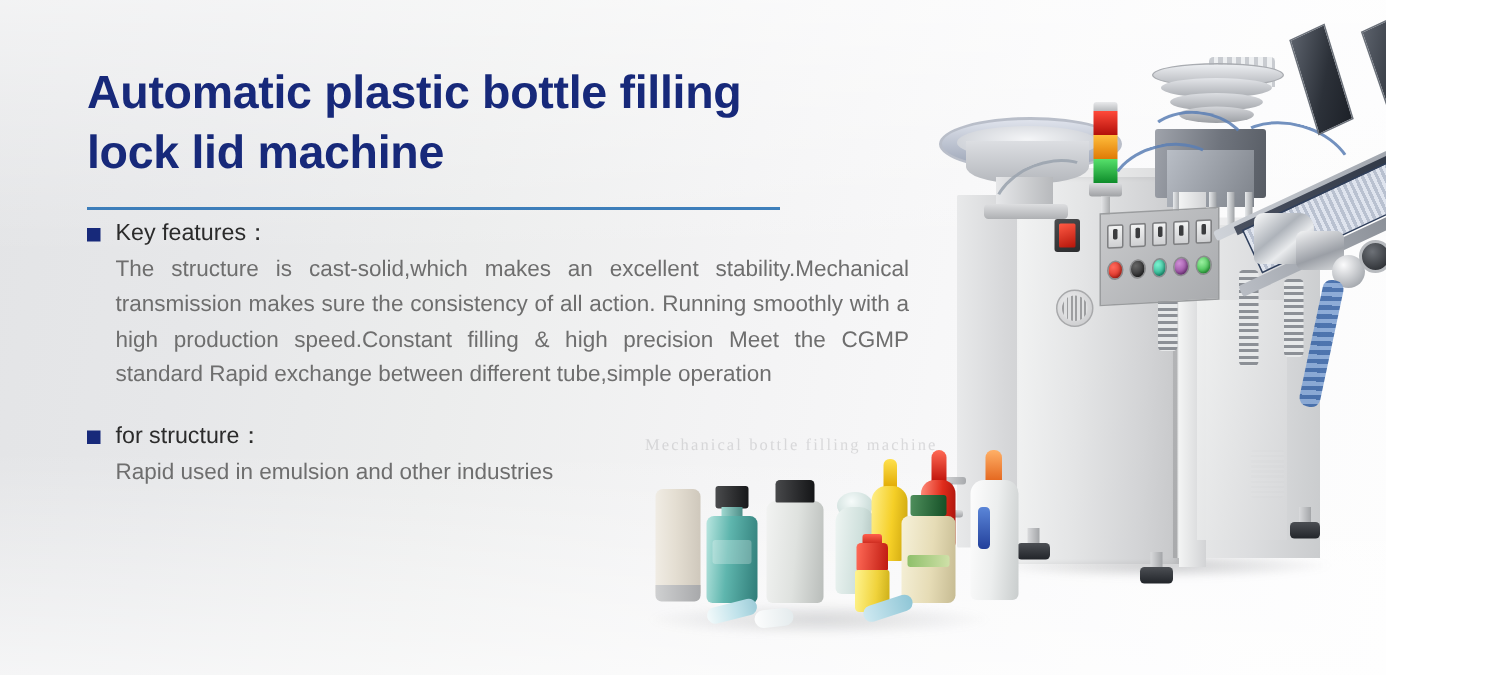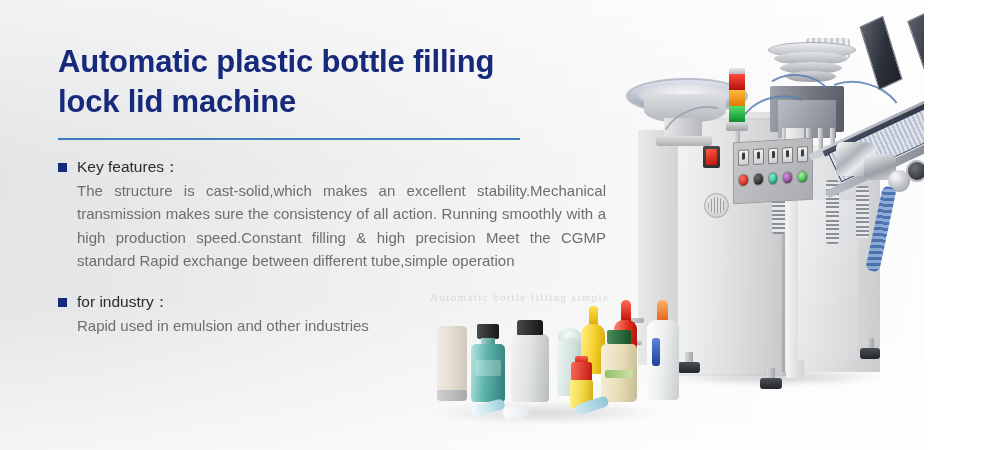--- a/index.html
+++ b/index.html
@@ -61,21 +61,21 @@
   }
 
   .rule {
     margin-top: 17px;
     width: 462px;
     height: 2px;
     background: #2e74b5;
     opacity: .92;
   }
 
-  .feature-block { margin-top: 17px; }
+  .feature-block { margin-top: 6px; }
 
   .bullet-row {
     display: flex;
     align-items: flex-start;
     gap: 10px;
   }
   .sq {
     width: 9px;
     height: 9px;
     background: #17297a;
@@ -538,28 +538,28 @@
       <div class="bullet-row">
         <span class="sq"></span>
         <span class="bullet-label">Key features：</span>
       </div>
       <p class="para">The structure is cast-solid,which makes an excellent stability.Mechanical transmission makes sure the consistency of all action. Running smoothly with a high production speed.Constant filling &amp; high precision Meet the CGMP standard Rapid exchange between different tube,simple operation</p>
     </div>
 
     <div class="feature-block second">
       <div class="bullet-row">
         <span class="sq"></span>
-        <span class="bullet-label">for industry：</span>
+        <span class="bullet-label">for structure：</span>
       </div>
       <p class="para nojustify">Rapid used in emulsion and other industries</p>
     </div>
 
   </div>
 
-  <div class="watermark">Automatic bottle filling simple</div>
+  <div class="watermark">Mechanical bottle filling machine</div>
 
   <div class="machine">
 
     <div class="m m-shadow"></div>
 
     <div class="m cab-left"></div>
     <div class="m cab-main-top"></div>
     <div class="m cab-main"></div>
     <div class="m cab-right-top"></div>
     <div class="m cab-right"></div>

